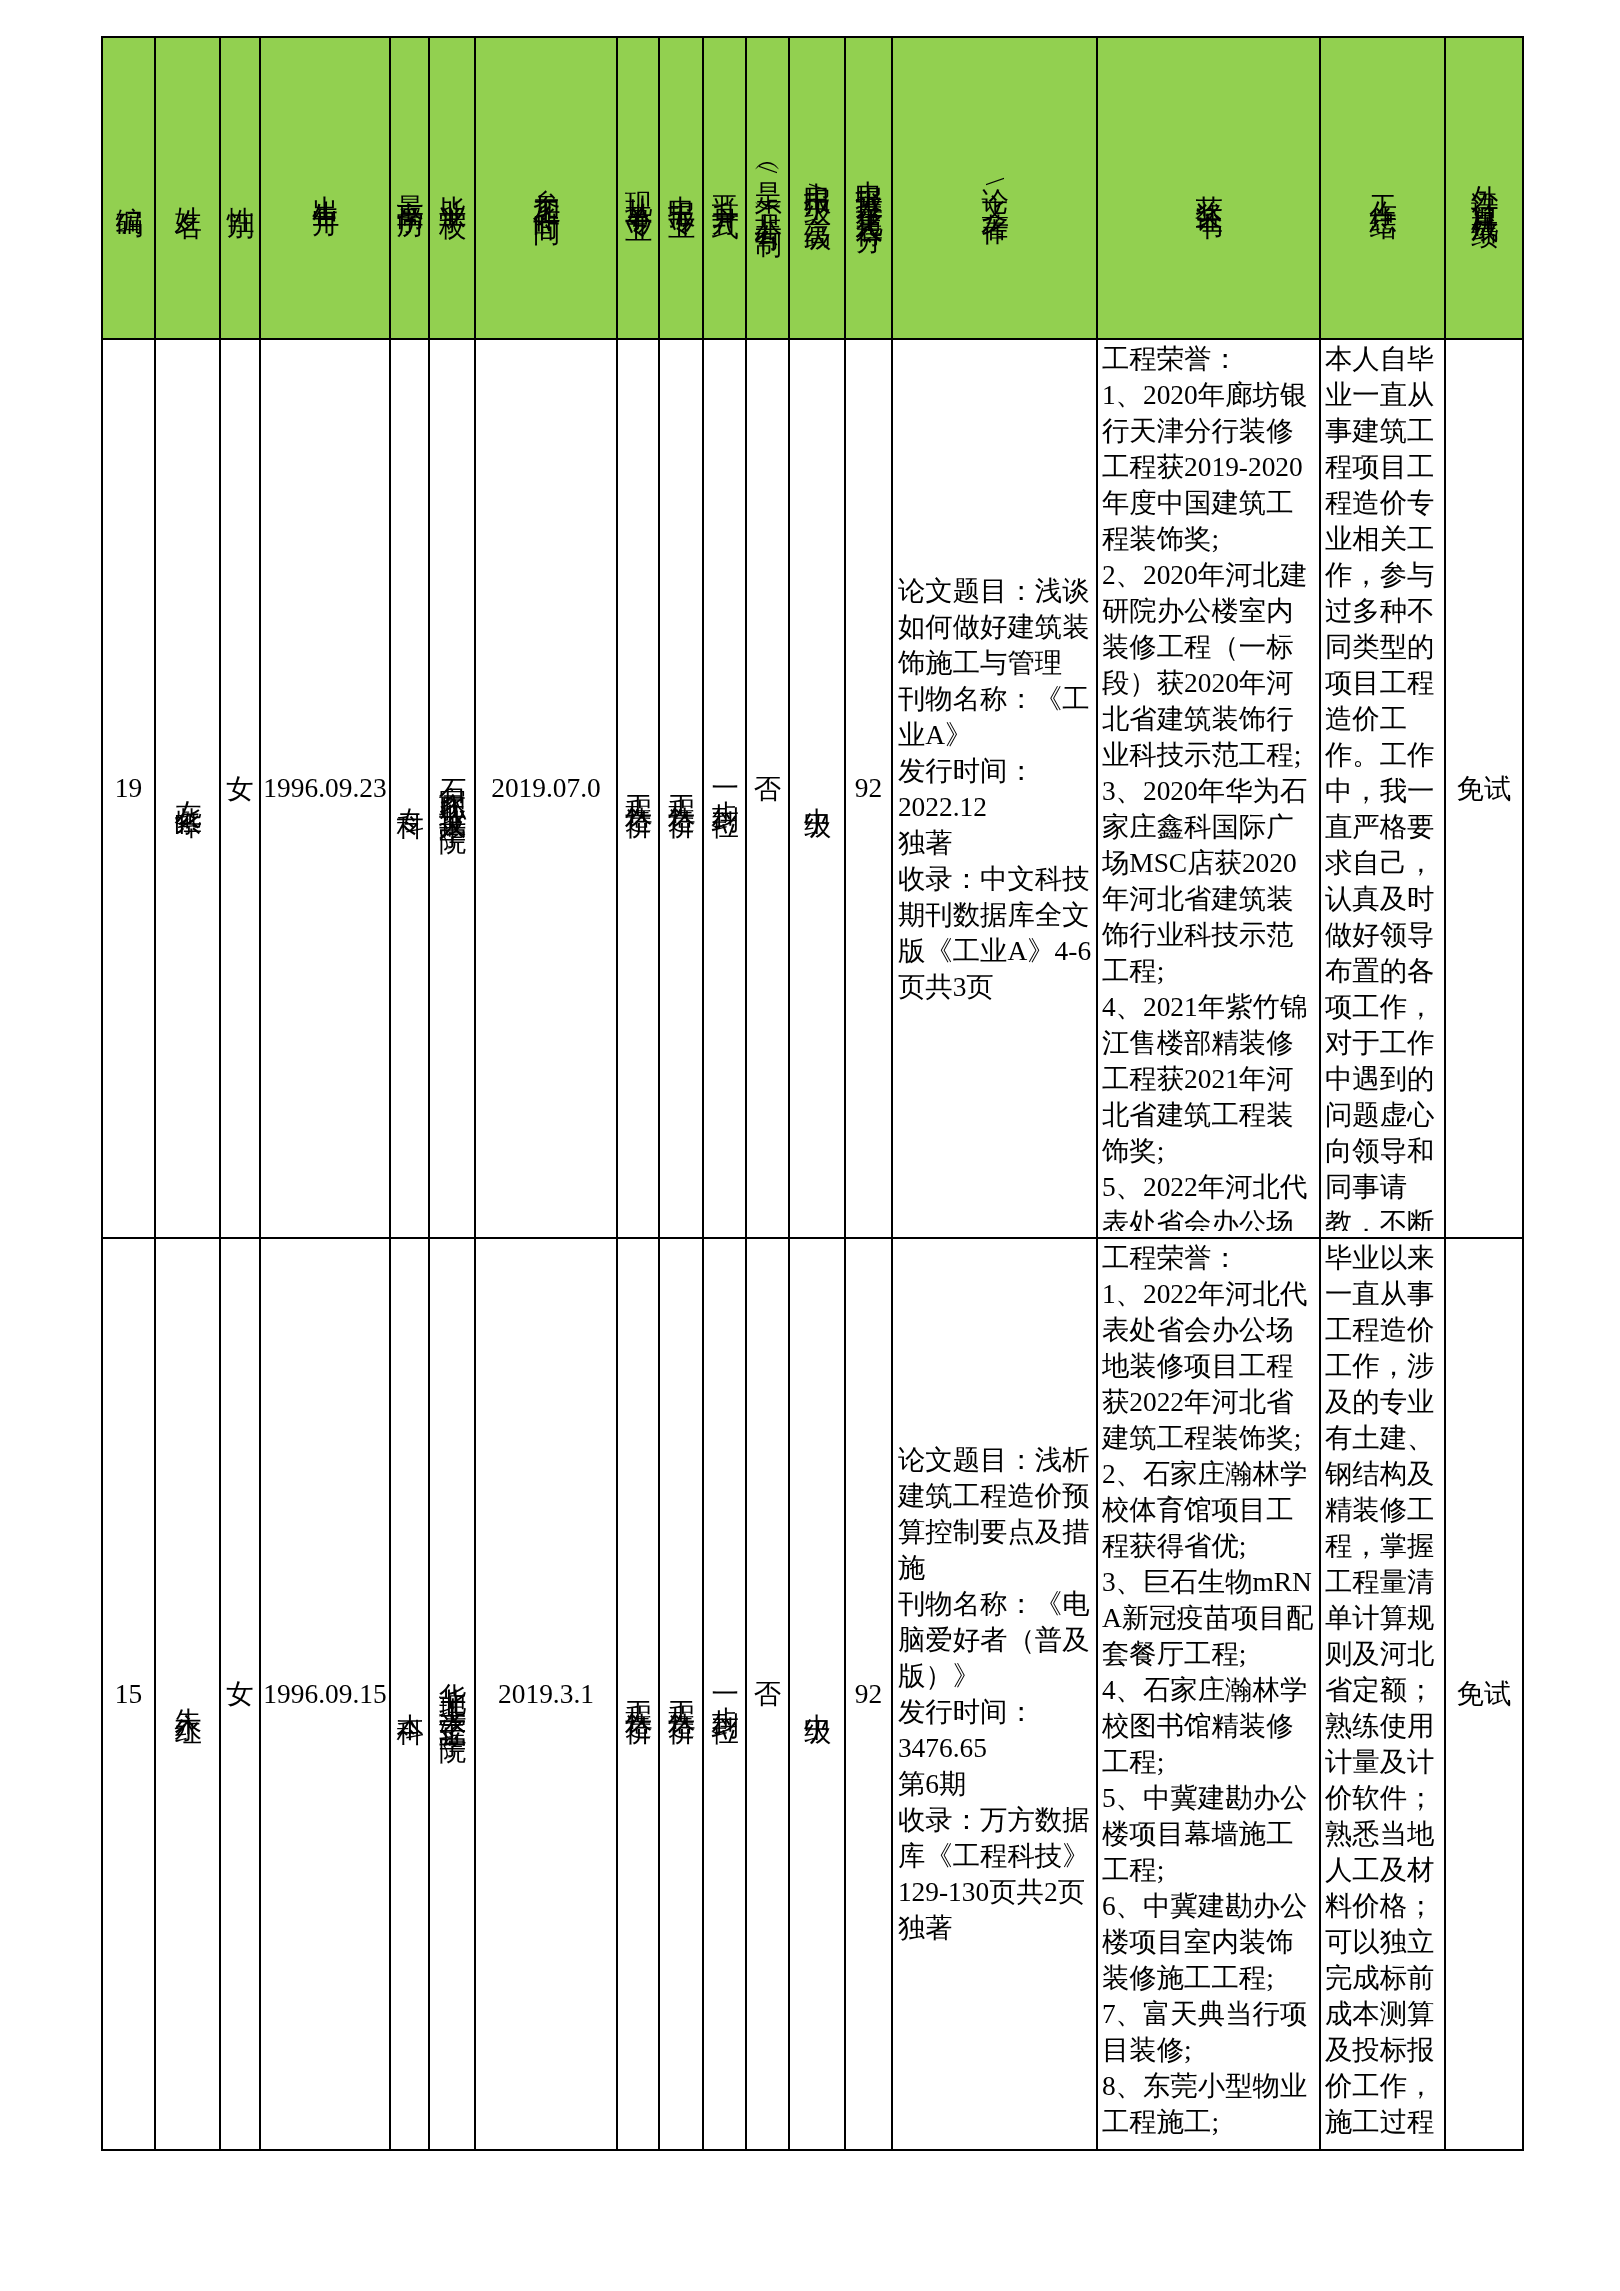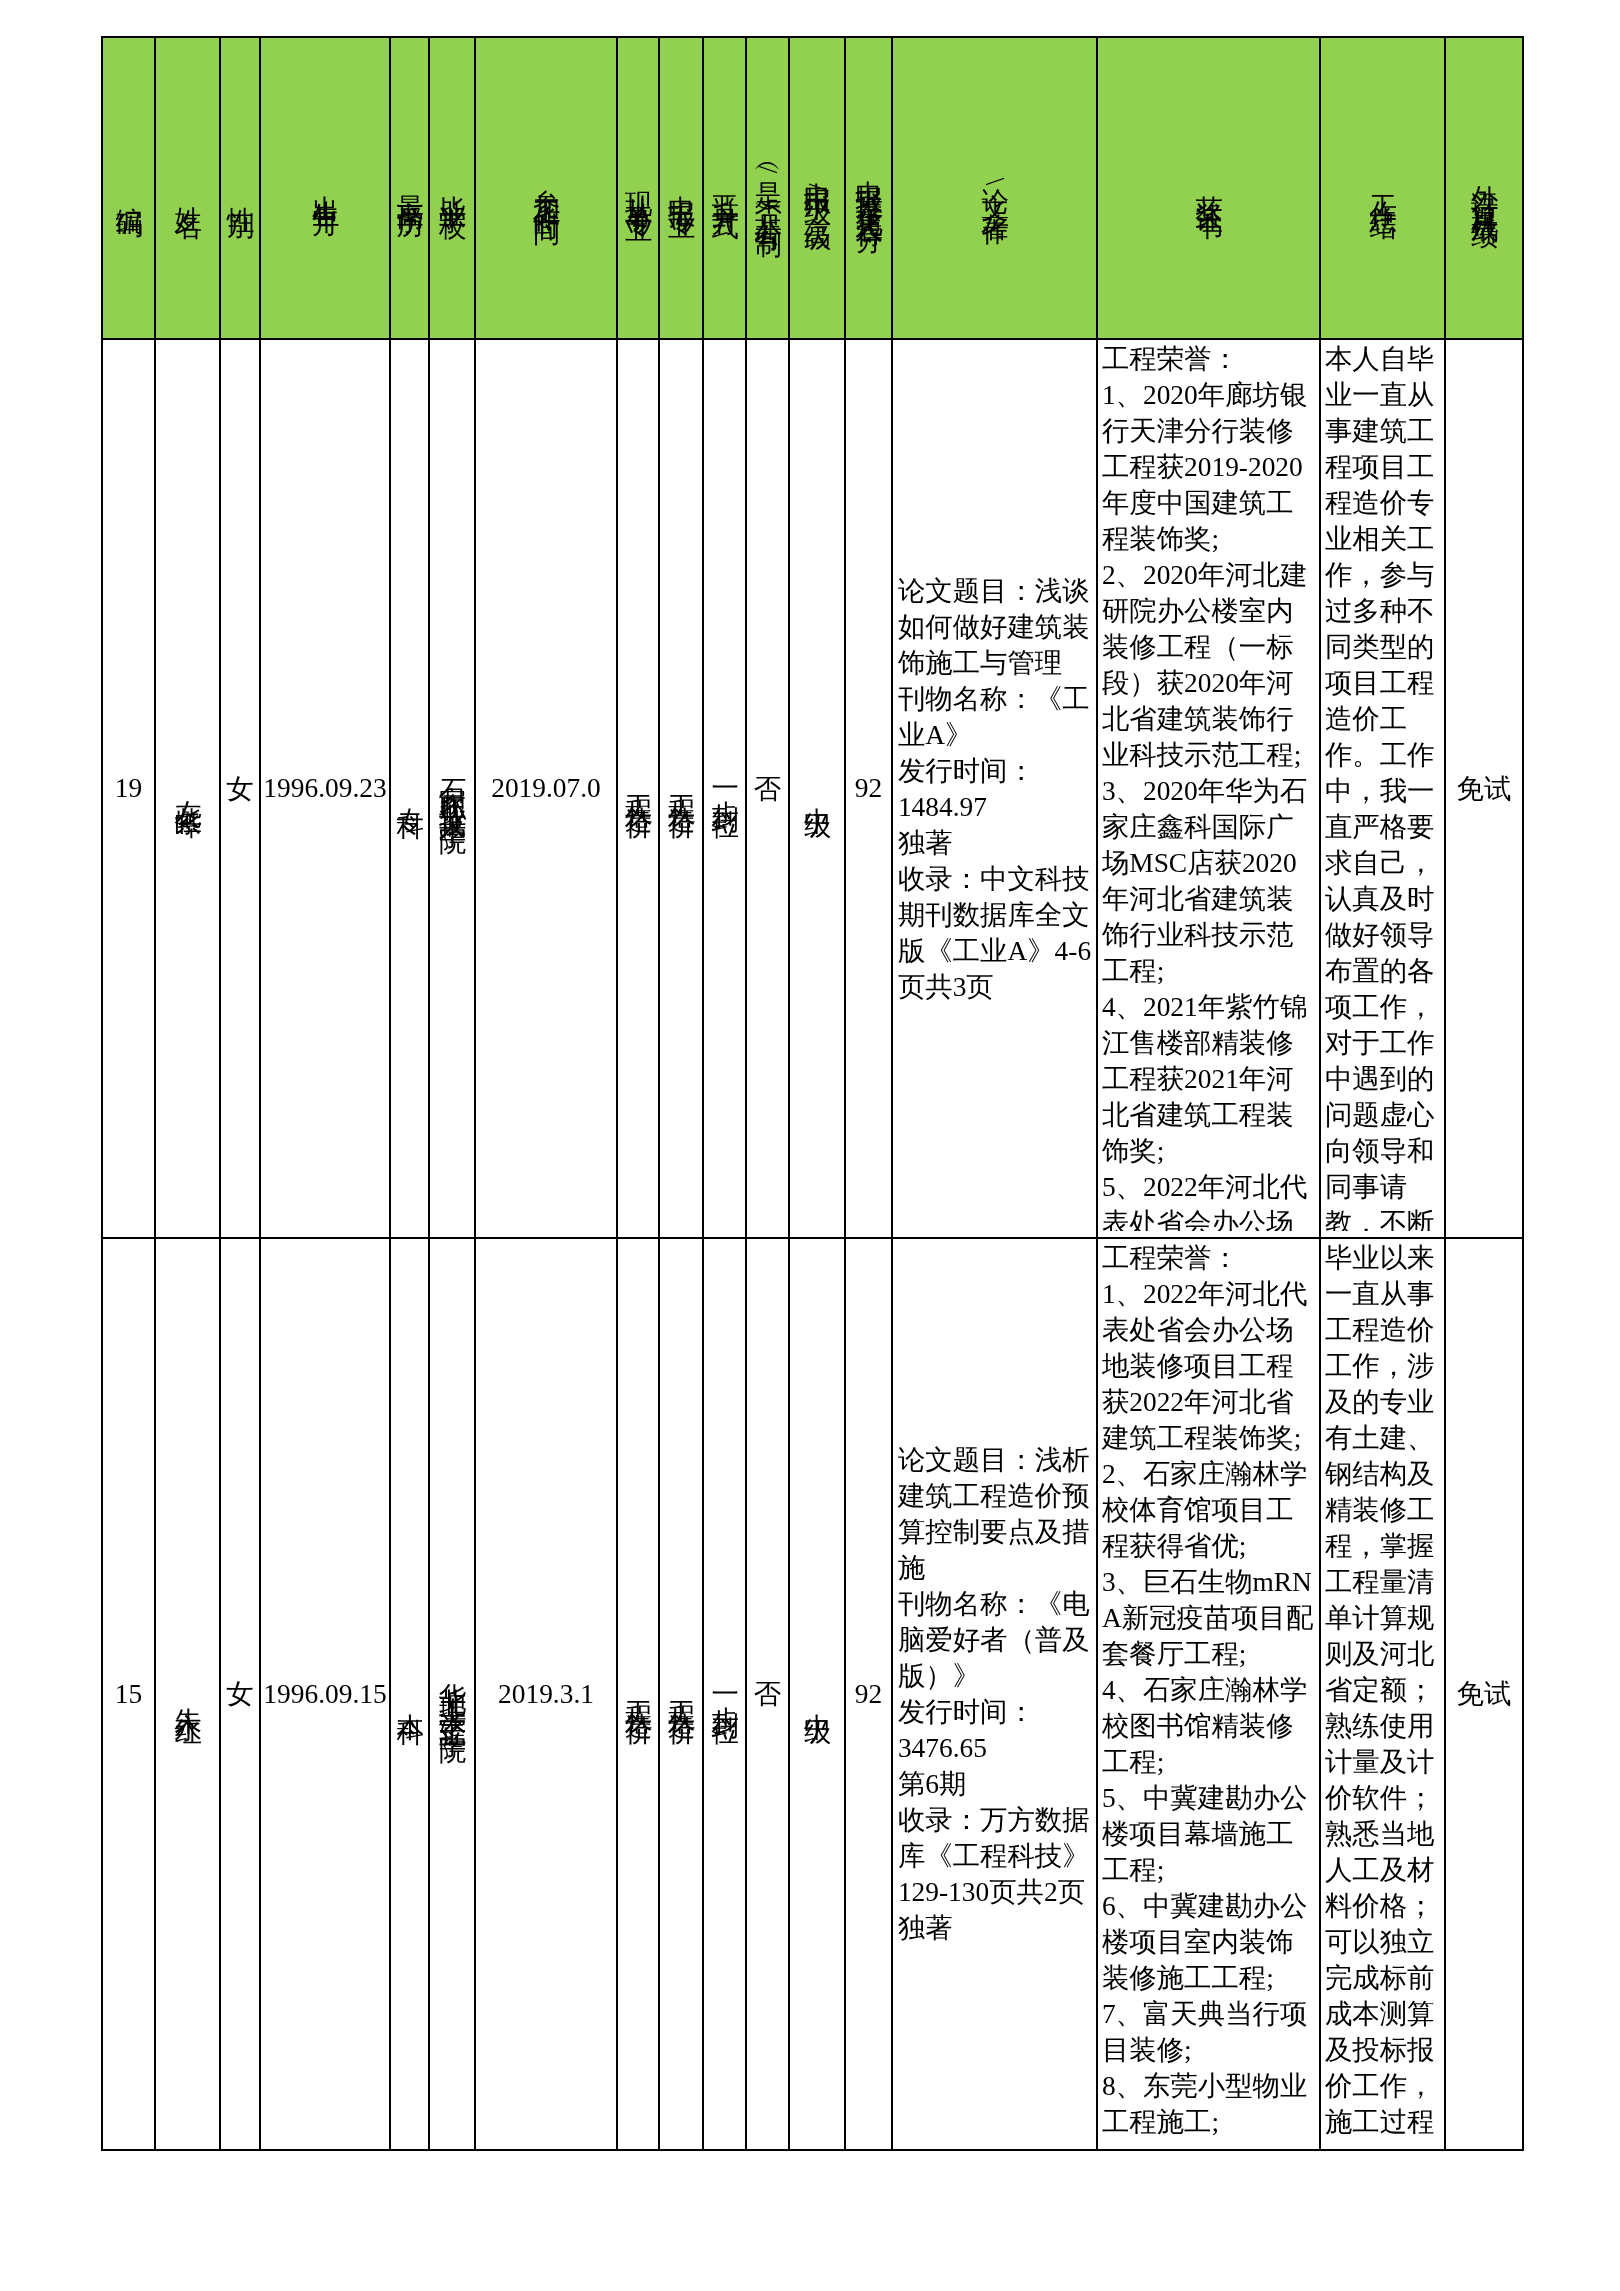--- a/index.html
+++ b/index.html
@@ -112,21 +112,21 @@
         <td><span class="v">工程造价</span></td>
         <td><span class="v">工程造价</span></td>
         <td><span class="v">一步到位</span></td>
         <td><span>否</span></td>
         <td><span class="v">中级</span></td>
         <td><span class="num">92</span></td>
         <td class="paper">
             <div class="block">论文题目：浅谈如何做好建筑装饰施工与管理
 刊物名称：《工业A》
 发行时间：
-1484.97
+2022.12
 独著
 收录：中文科技期刊数据库全文版《工业A》4-6页共3页</div>
           </td>
         <td class="top">
             <div class="clip h1">工程荣誉：
 1、2020年廊坊银行天津分行装修工程获2019-2020年度中国建筑工程装饰奖;
 2、2020年河北建研院办公楼室内装修工程（一标段）获2020年河北省建筑装饰行业科技示范工程;
 3、2020年华为石家庄鑫科国际广场MSC店获2020年河北省建筑装饰行业科技示范工程;
 4、2021年紫竹锦江售楼部精装修工程获2021年河北省建筑工程装饰奖;
 5、2022年河北代表处省会办公场地装修项目工程获2022年河北省</div>

